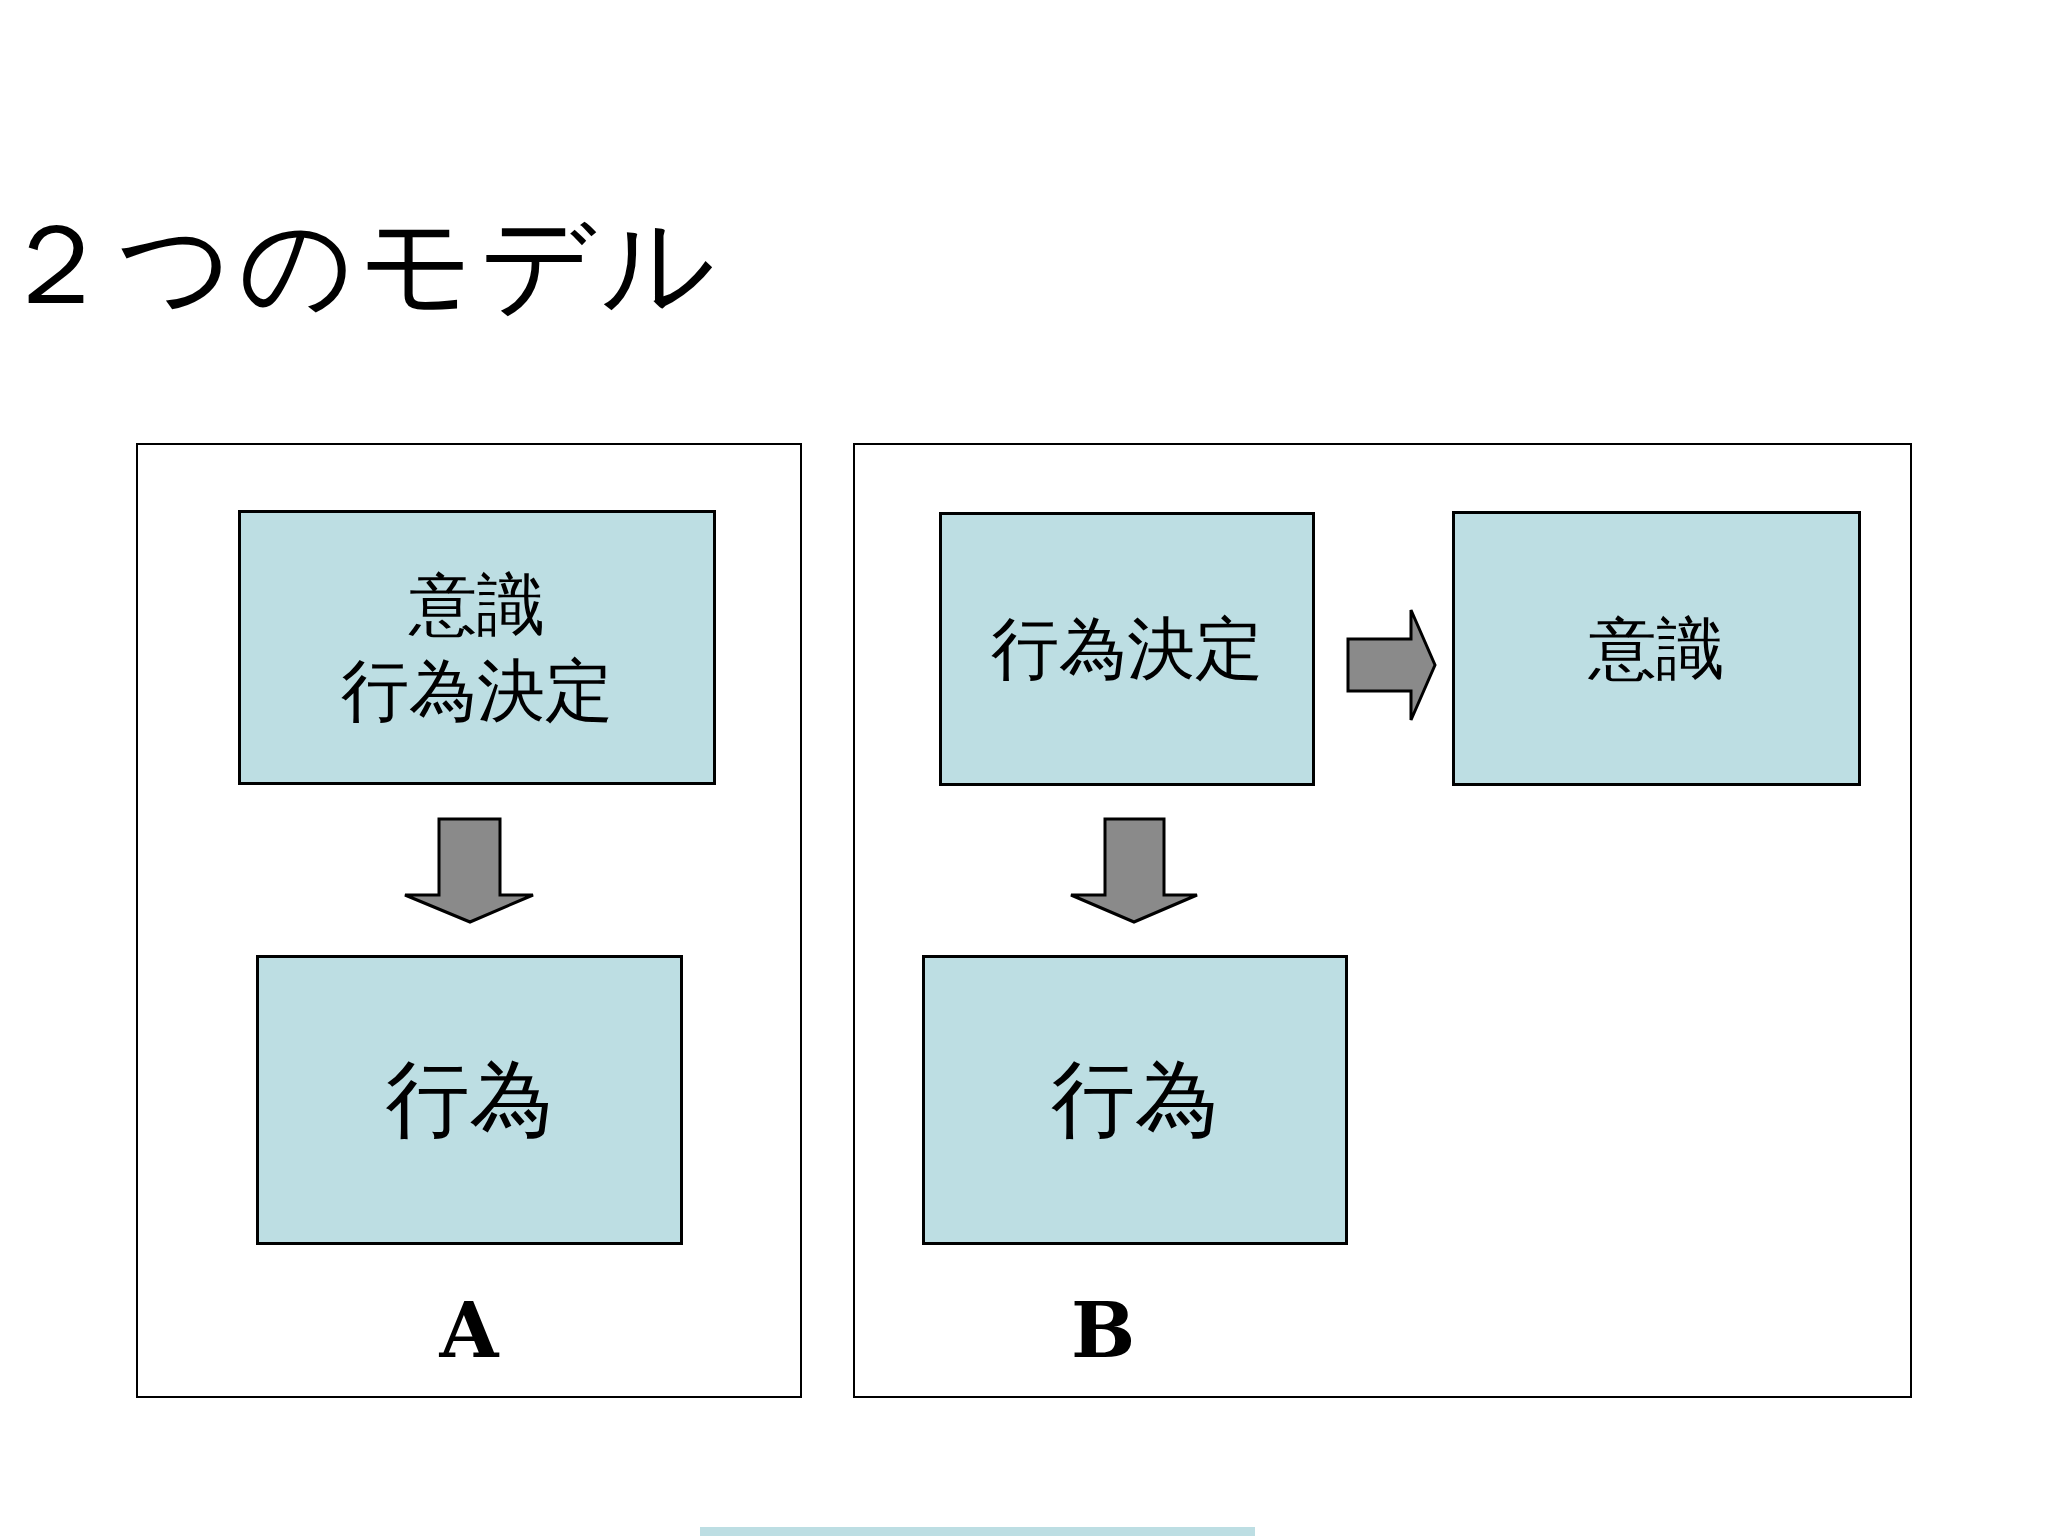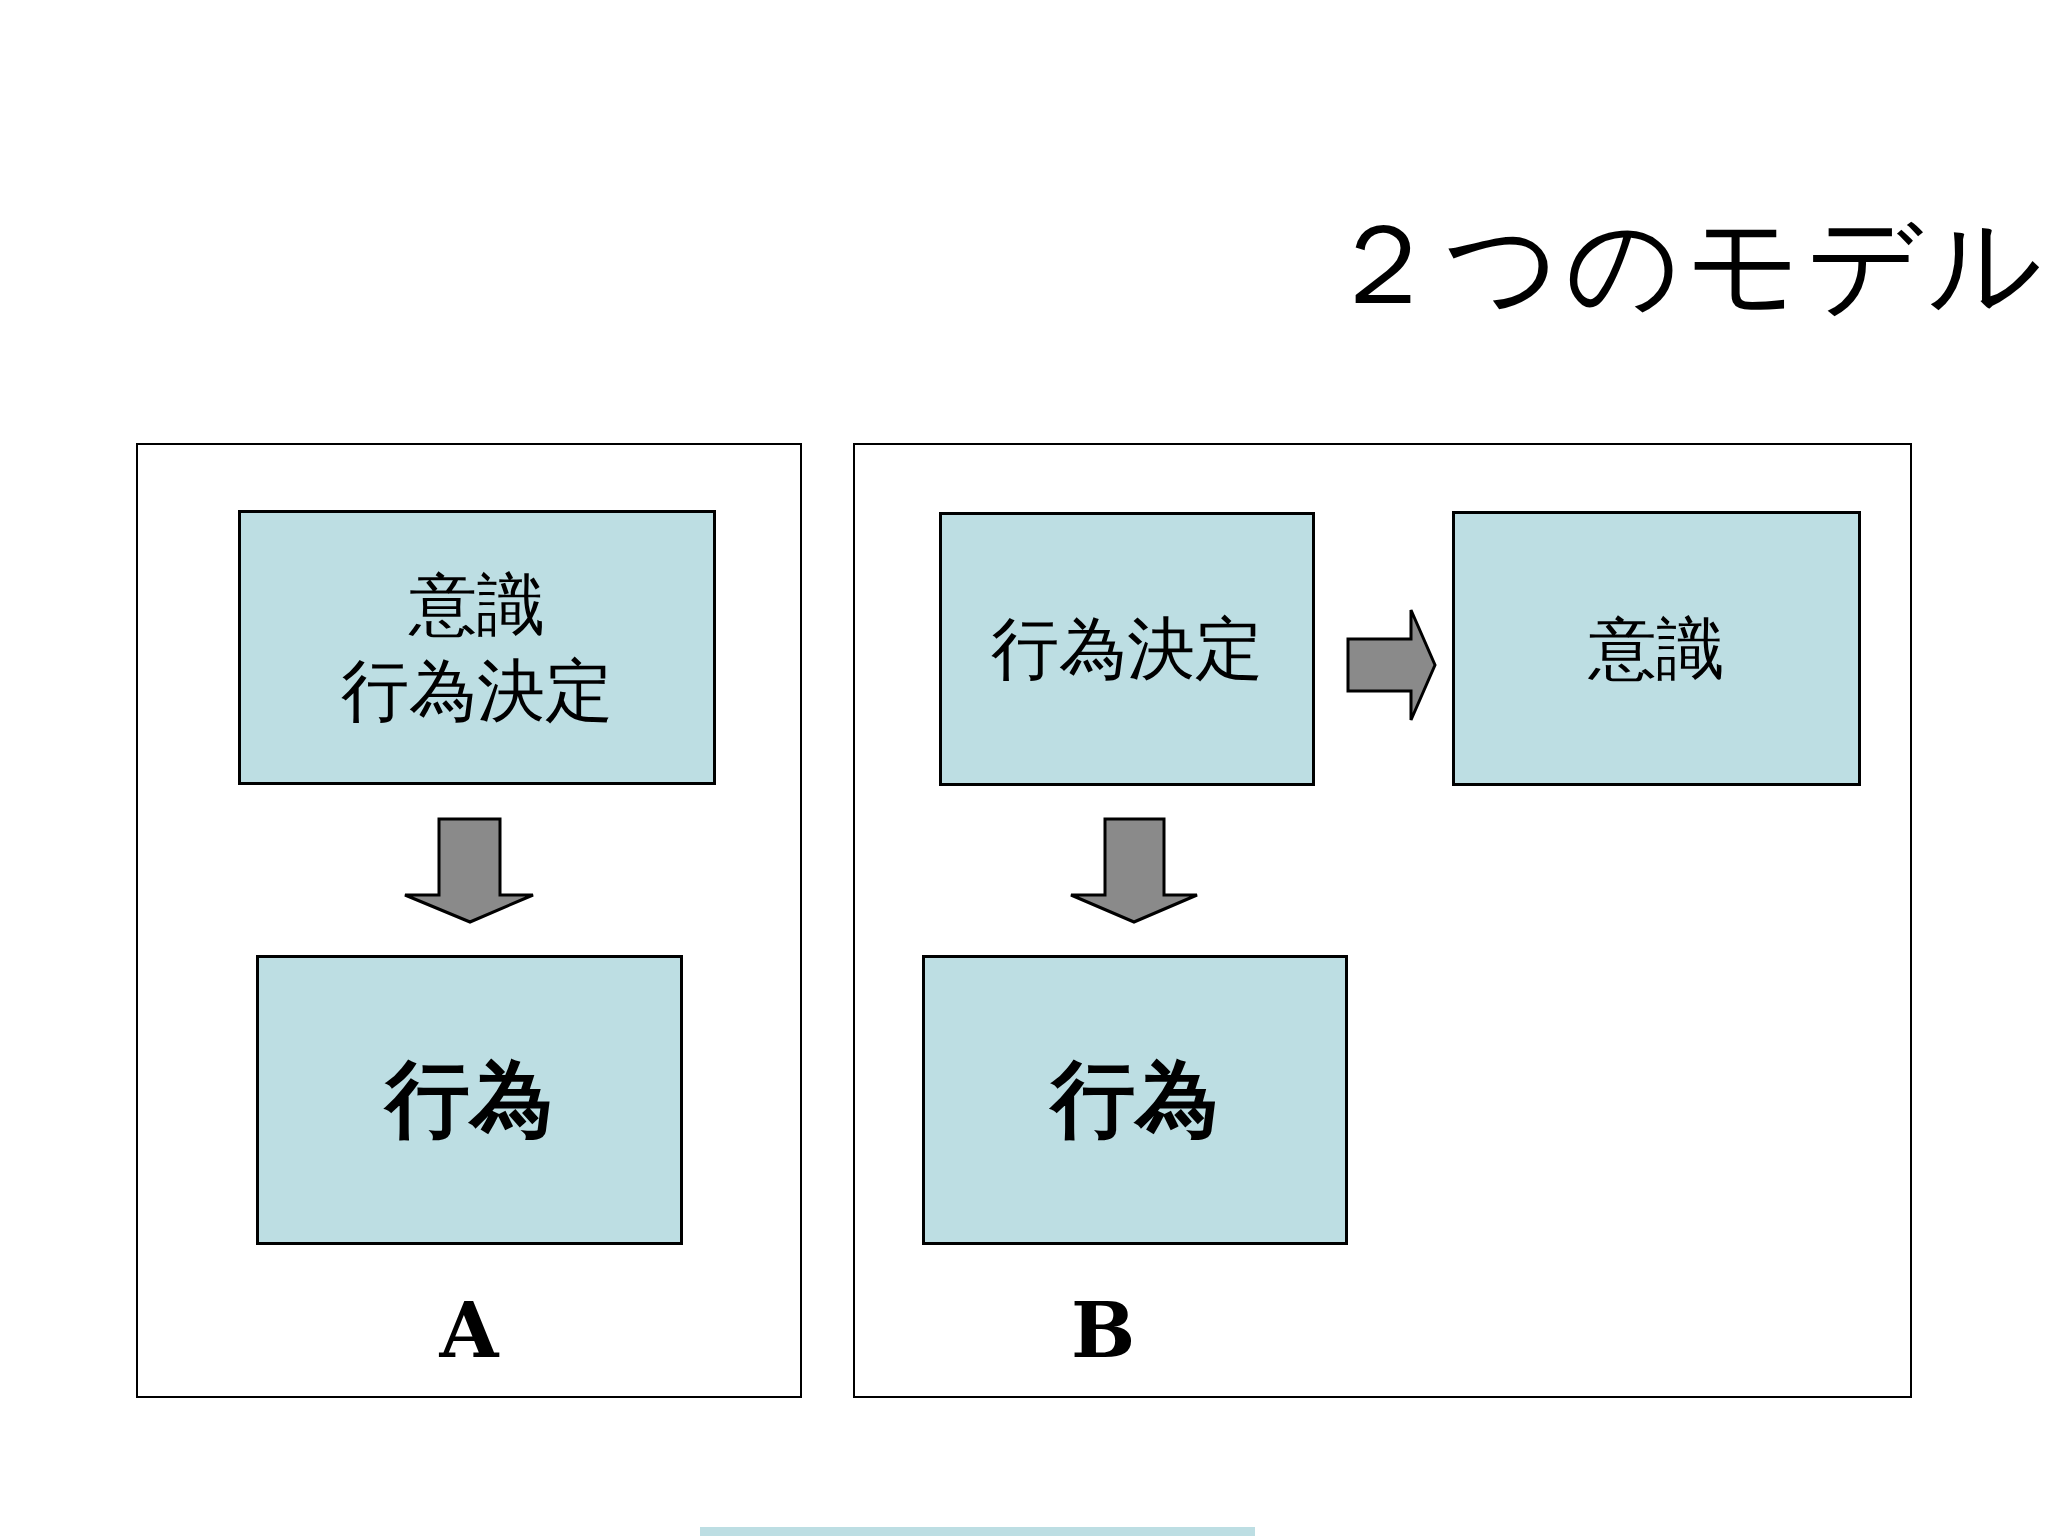--- a/index.html
+++ b/index.html
@@ -7,21 +7,21 @@
     position:relative;
     width:2048px;height:1536px;
     background:#ffffff;
     overflow:hidden;
     font-family:"DejaVu Sans","Liberation Sans",sans-serif;
     color:#000;
   }
   .title{
     position:absolute;
     left:0;right:0;top:208px;
-    text-align:right;
+    text-align:left;
     font-size:112px;
     line-height:1;
     letter-spacing:6px;
     color:#000;
     white-space:nowrap;
   }
   .panel{
     position:absolute;
     background:#ffffff;
     border:2px solid #000;
@@ -35,21 +35,21 @@
     border:3px solid #000;
     box-sizing:border-box;
     display:flex;
     flex-direction:column;
     align-items:center;
     justify-content:center;
     text-align:center;
     line-height:1.26;
   }
   .f68{font-size:68px;}
-  .f84{font-size:84px;font-weight:bold;}
+  .f84{font-size:84px;}
   .box-a1{left:100px;top:65px;width:478px;height:275px;}
   .box-a2{left:118px;top:510px;width:427px;height:290px;}
   .box-b1{left:84px;top:67px;width:376px;height:274px;}
   .box-b2{left:597px;top:66px;width:409px;height:275px;}
   .box-b3{left:67px;top:510px;width:426px;height:290px;}
   .frak{
     position:absolute;
     width:120px;
     top:848px;
     text-align:center;

